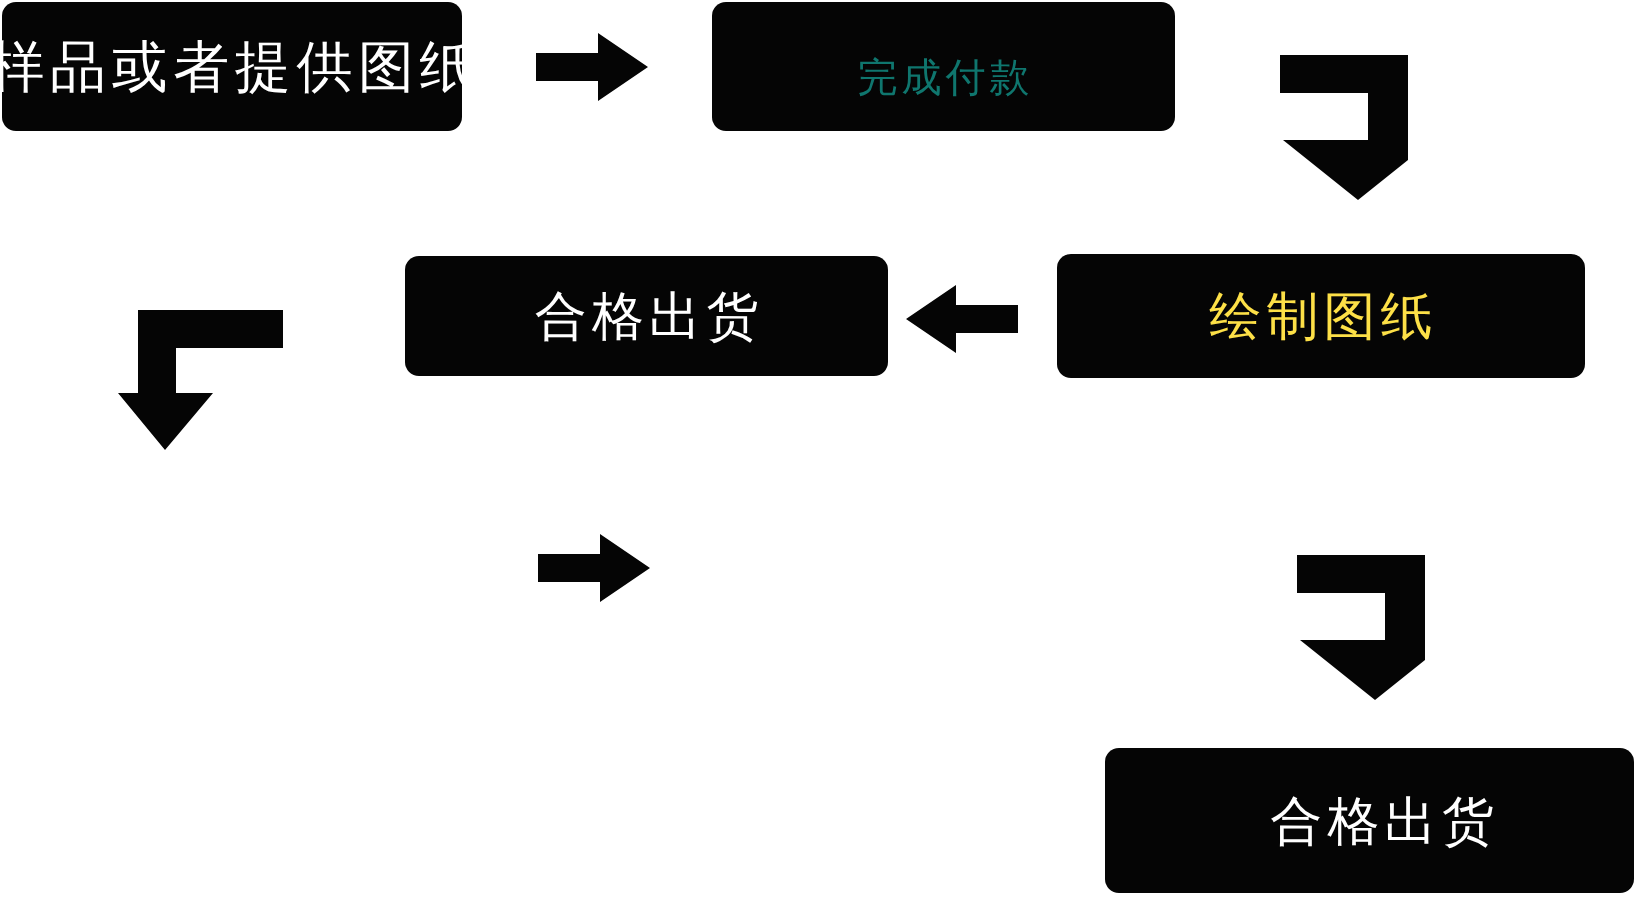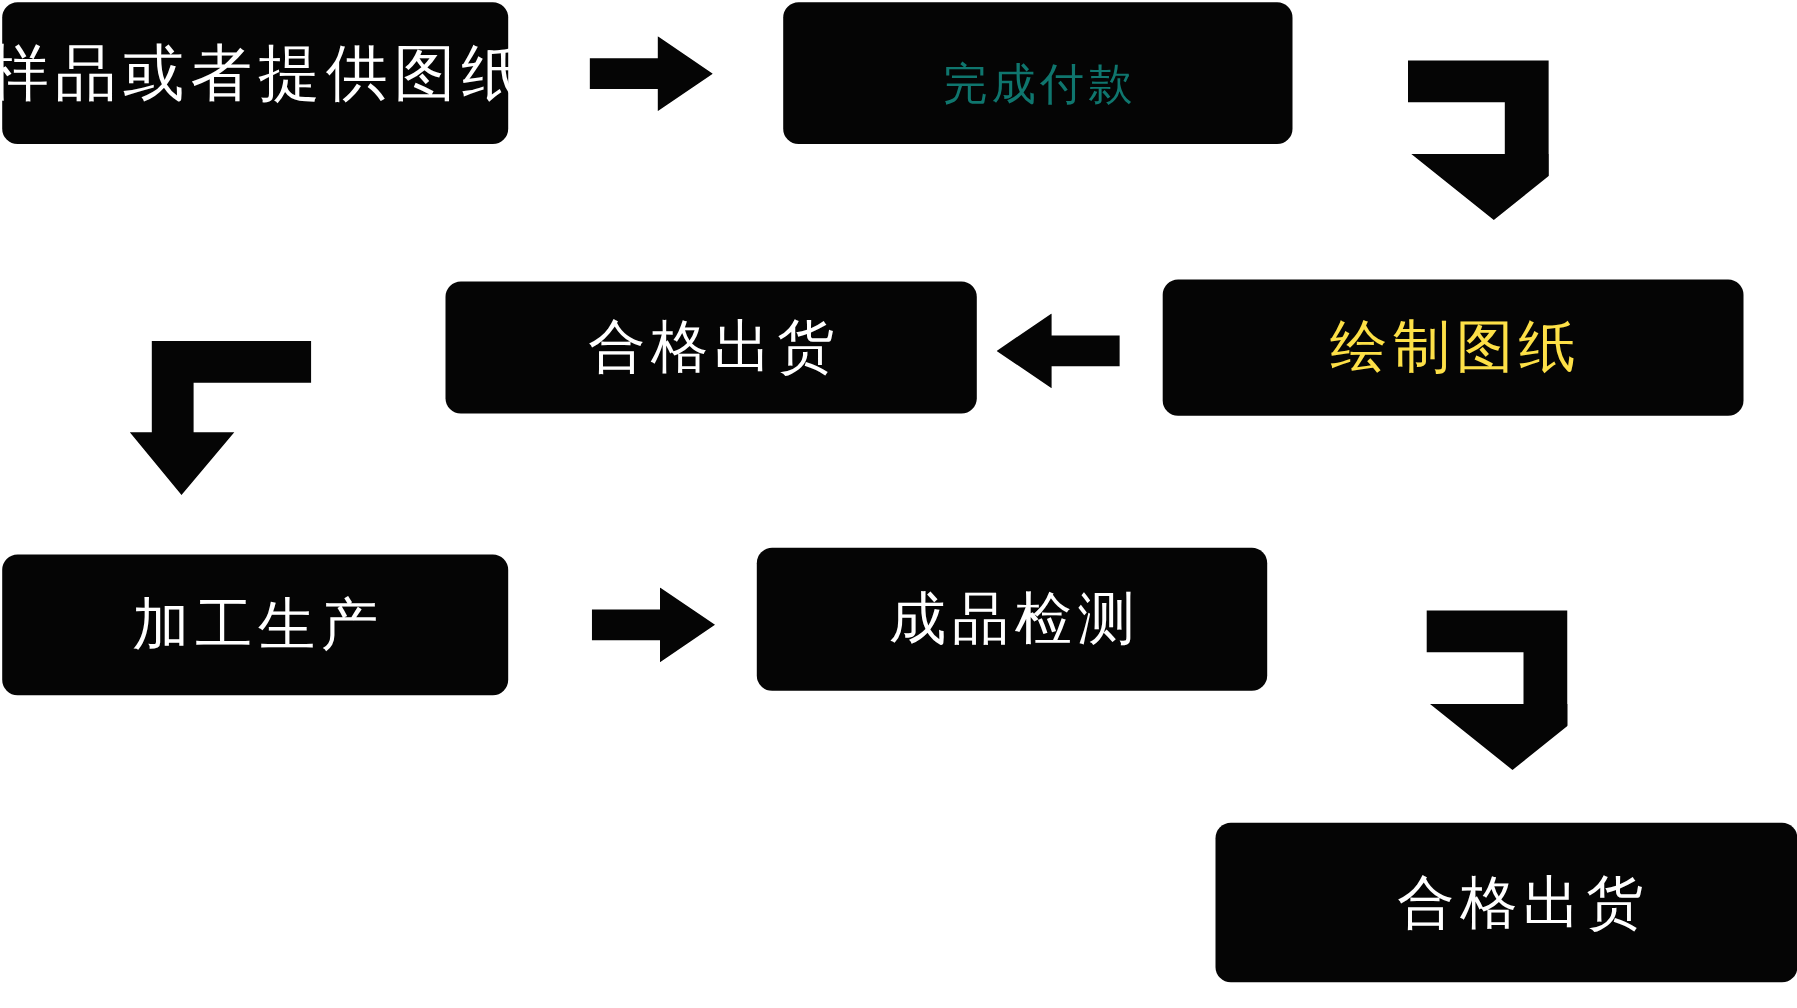--- a/index.html
+++ b/index.html
@@ -64,27 +64,21 @@
   </div>
 
   <div class="node" style="left: 405px; top: 256px; width: 483px; height: 120px; background: rgb(5, 5, 5);">
     <span class="node-label" style="font-size: 52px; color: rgb(255, 255, 255);">合格出货</span>
   </div>
 
   <div class="node" style="left: 1057px; top: 254px; width: 528px; height: 124px; background: rgb(5, 5, 5);">
     <span class="node-label" style="font-size: 52px; color: #fde047;">绘制图纸</span>
   </div>
 
-  <div class="node" style="left: 2px; top: 504px; width: 460px; height: 128px; background: rgb(5, 5, 5);">
-    <span class="node-label" style="font-size: 52px; color: rgb(255, 255, 255);">加工生产</span>
-  </div>
 
-  <div class="node" style="left: 688px; top: 498px; width: 464px; height: 130px; background: rgb(5, 5, 5);">
-    <span class="node-label" style="font-size: 52px; color: rgb(255, 255, 255);">成品检测</span>
-  </div>
 
   <div class="node" style="left: 1105px; top: 748px; width: 529px; height: 145px; background: rgb(5, 5, 5); padding-left: 25px;">
     <span class="node-label" style="font-size: 52px; color: rgb(255, 255, 255);">合格出货</span>
   </div>
 
   <div class="arrow" style="left: 536px; top: 33px; width: 112px; height: 68px;">
     <svg viewBox="0 0 112 68" preserveAspectRatio="none">
       <polygon points="0,20 62,20 62,0 112,34 62,68 62,48 0,48" fill="#050505"></polygon>
     </svg>
   </div>

